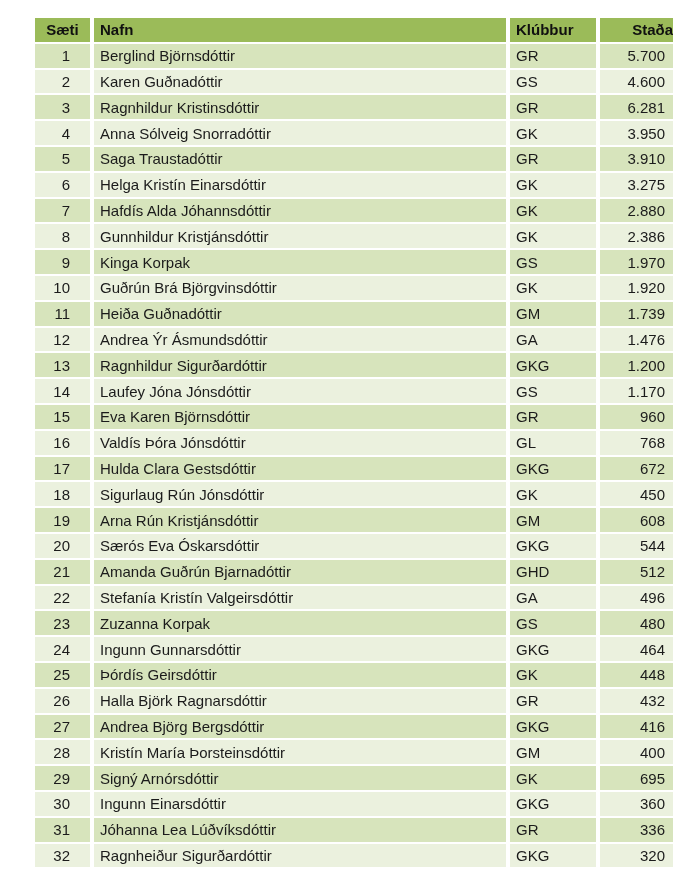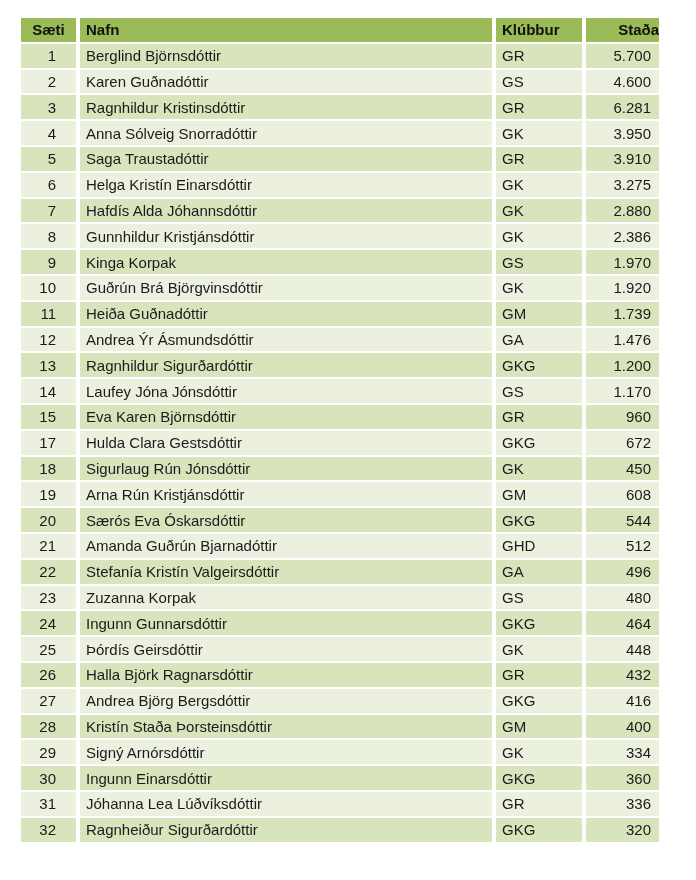--- a/index.html
+++ b/index.html
@@ -12,21 +12,21 @@
   * { margin: 0; padding: 0; box-sizing: border-box; }
   html, body {
     width: 696px; height: 880px;
     background: #ffffff;
     font-family: "Liberation Sans", sans-serif;
     overflow: hidden;
   }
   .page { position: relative; width: 696px; height: 880px; }
   table.ranking {
     position: absolute;
-    left: 19px; top: 17px;
+    left: 33px; top: 17px;
     border-collapse: separate;
     border-spacing: 0;
     table-layout: fixed;
     width: 642px;
   }
   col.c-rank   { width: 59px; }
   col.c-name   { width: 416px; }
   col.c-club   { width: 90px; }
   col.c-points { width: 77px; }
 
@@ -162,20 +162,26 @@
           <td class="col-club">GS</td>
           <td class="col-points">1.170</td>
         </tr>
         <tr>
           <td class="col-rank">15</td>
           <td class="col-name">Eva Karen Björnsdóttir</td>
           <td class="col-club">GR</td>
           <td class="col-points">960</td>
         </tr>
         <tr>
+          <td class="col-rank">16</td>
+          <td class="col-name">Valdís Þóra Jónsdóttir</td>
+          <td class="col-club">GL</td>
+          <td class="col-points">768</td>
+        </tr>
+        <tr>
           <td class="col-rank">17</td>
           <td class="col-name">Hulda Clara Gestsdóttir</td>
           <td class="col-club">GKG</td>
           <td class="col-points">672</td>
         </tr>
         <tr>
           <td class="col-rank">18</td>
           <td class="col-name">Sigurlaug Rún Jónsdóttir</td>
           <td class="col-club">GK</td>
           <td class="col-points">450</td>
@@ -229,29 +235,29 @@
           <td class="col-points">432</td>
         </tr>
         <tr>
           <td class="col-rank">27</td>
           <td class="col-name">Andrea Björg Bergsdóttir</td>
           <td class="col-club">GKG</td>
           <td class="col-points">416</td>
         </tr>
         <tr>
           <td class="col-rank">28</td>
-          <td class="col-name">Kristín Staða Þorsteinsdóttir</td>
+          <td class="col-name">Kristín María Þorsteinsdóttir</td>
           <td class="col-club">GM</td>
           <td class="col-points">400</td>
         </tr>
         <tr>
           <td class="col-rank">29</td>
           <td class="col-name">Signý Arnórsdóttir</td>
           <td class="col-club">GK</td>
-          <td class="col-points">334</td>
+          <td class="col-points">695</td>
         </tr>
         <tr>
           <td class="col-rank">30</td>
           <td class="col-name">Ingunn Einarsdóttir</td>
           <td class="col-club">GKG</td>
           <td class="col-points">360</td>
         </tr>
         <tr>
           <td class="col-rank">31</td>
           <td class="col-name">Jóhanna Lea Lúðvíksdóttir</td>

